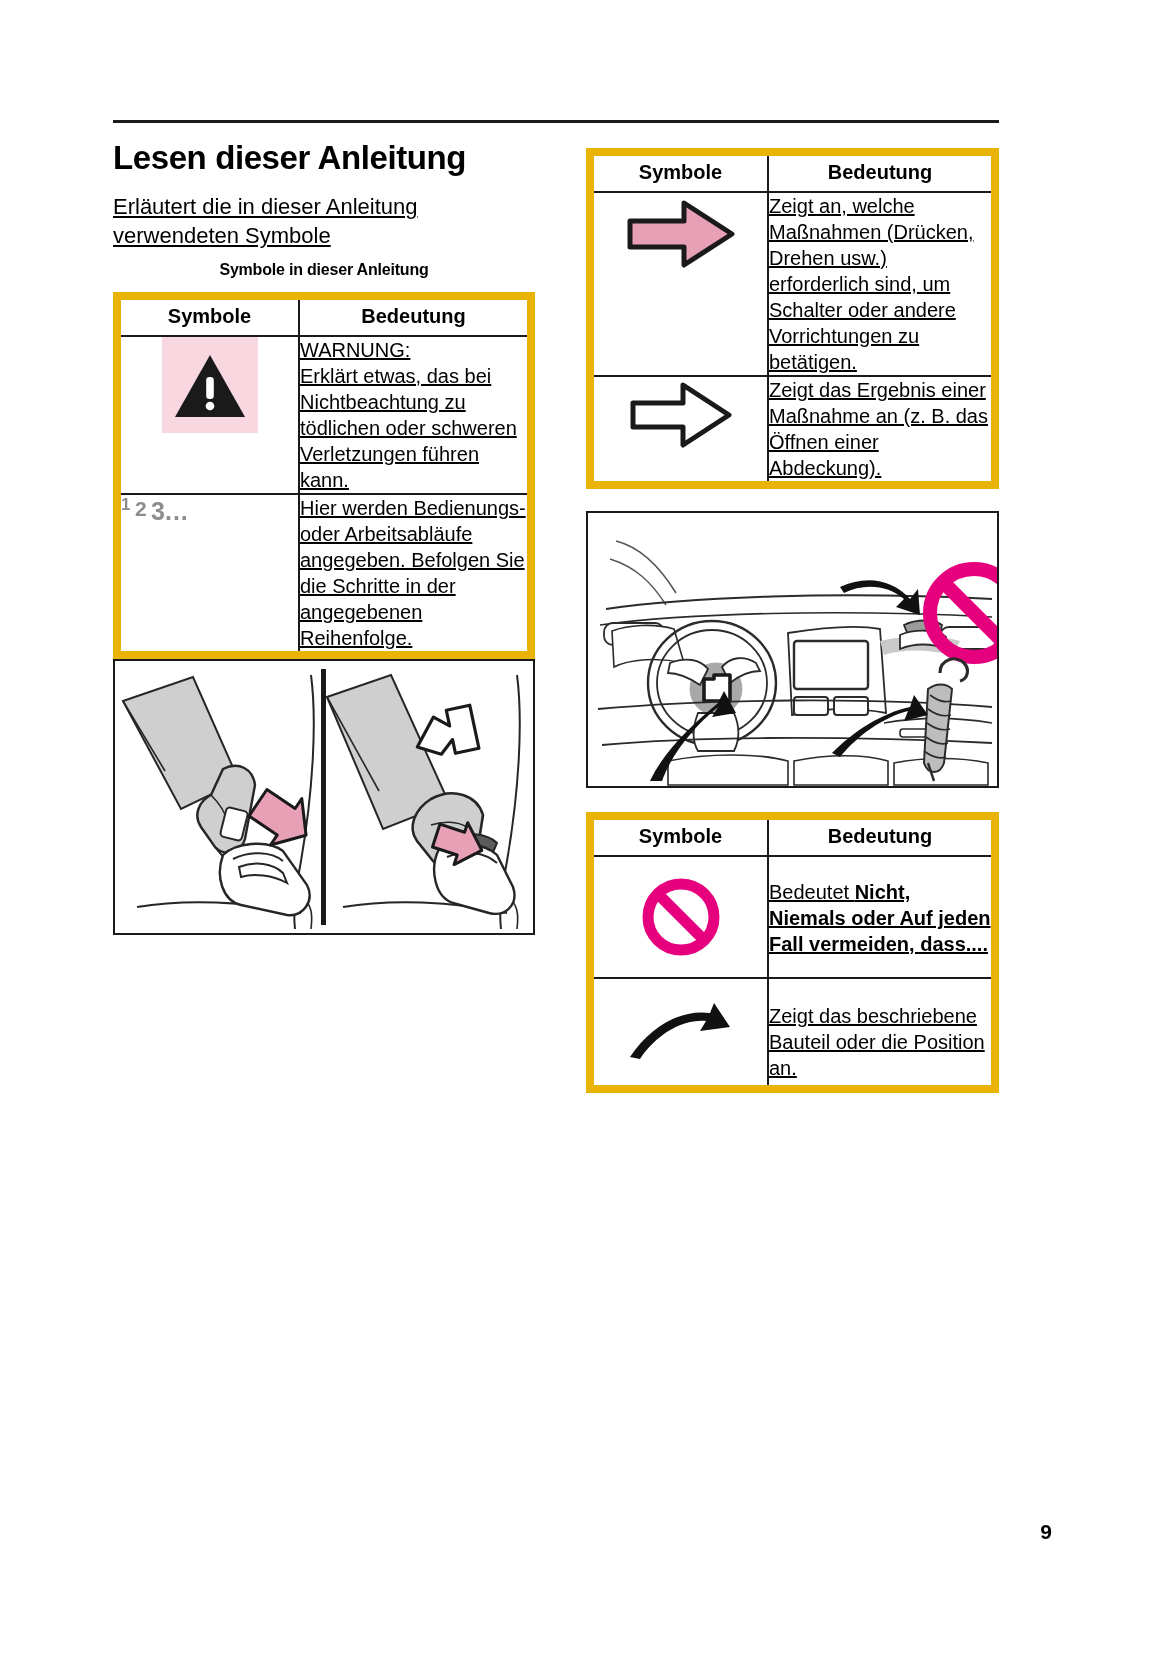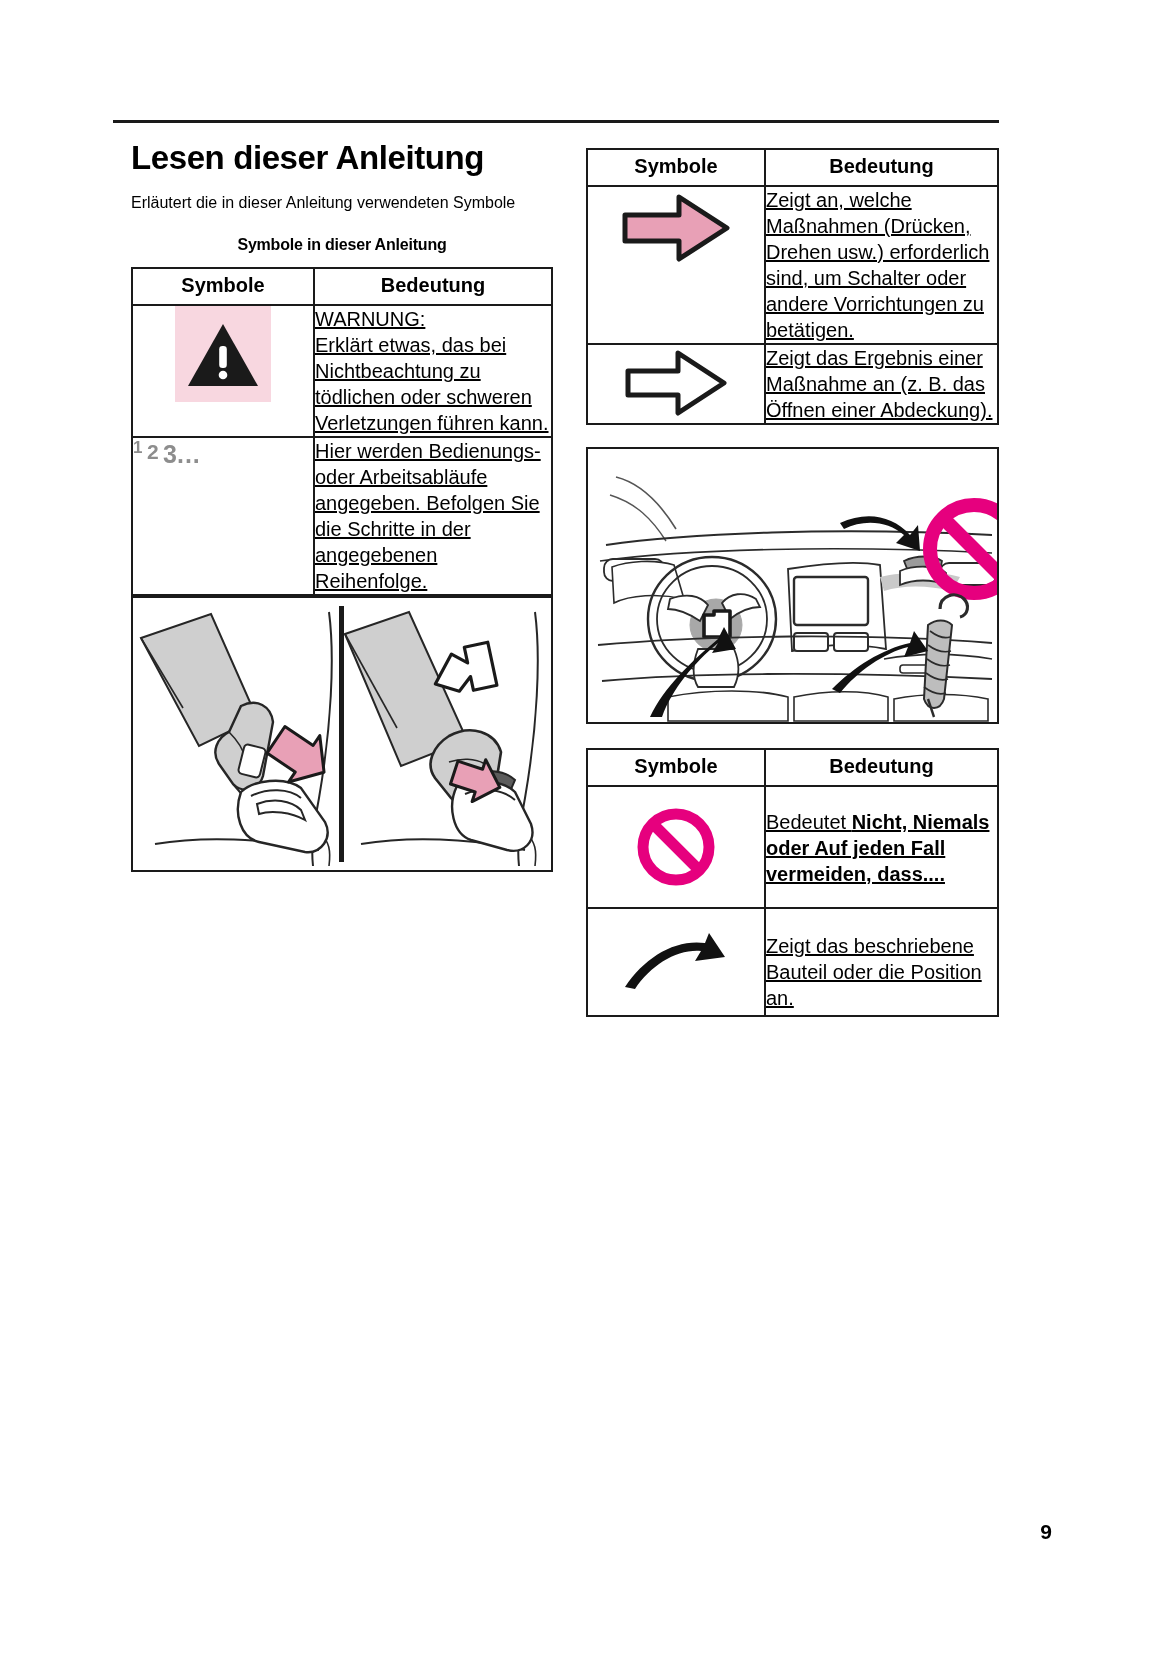--- a/index.html
+++ b/index.html
@@ -9,44 +9,44 @@
     color:#000;
     position:relative;
     overflow:hidden;
   }
   .page{position:absolute;left:0;top:0;width:1165px;height:1653px;}
 
   
   .top-rule{position:absolute;left:113px;top:120px;width:886px;height:3px;background:#1a1a1a;}
 
   
-  .col-left{position:absolute;left:131px;top:140px;width:422px;}
+  .col-left{position:absolute;left:113px;top:140px;width:422px;}
   .col-right{position:absolute;left:586px;top:148px;width:413px;}
 
   h1.title{
     font-size:33px;font-weight:bold;margin:0 0 16px 0;line-height:1.1;
     letter-spacing:-0.4px;
   }
   p.intro{
-    font-size:16px;line-height:1.32;margin:0 0 22px 0;
+    font-size:22px;line-height:1.32;margin:0 0 10px 0;text-decoration:underline;
   }
   h2.sub{
     font-size:16px;font-weight:bold;margin:0 0 12px 0;line-height:1.22;
     letter-spacing:-0.2px;
     text-align:center;
   }
   h2.sub2{
     font-size:24px;font-weight:bold;margin:22px 0 16px 0;line-height:1.22;
     letter-spacing:-0.2px;
   }
 
   
   table.symtab{
     border-collapse:collapse;width:100%;table-layout:fixed;
-    border:2px solid #eab308;
+    border:8px solid #eab308;
   }
   table.symtab th,table.symtab td{
     border:2px solid #1a1a1a;
     vertical-align:top;
     padding:0;
   }
   table.symtab th{
     font-size:20px;font-weight:bold;text-align:center;
     padding:5px 0 7px 0;
   }

